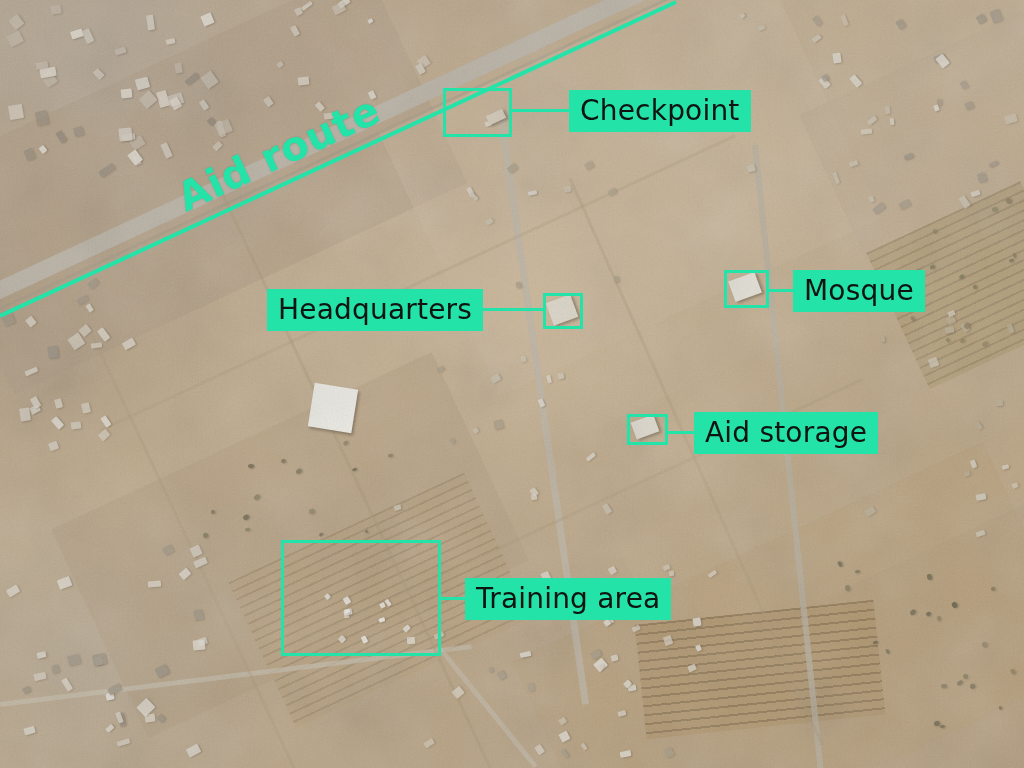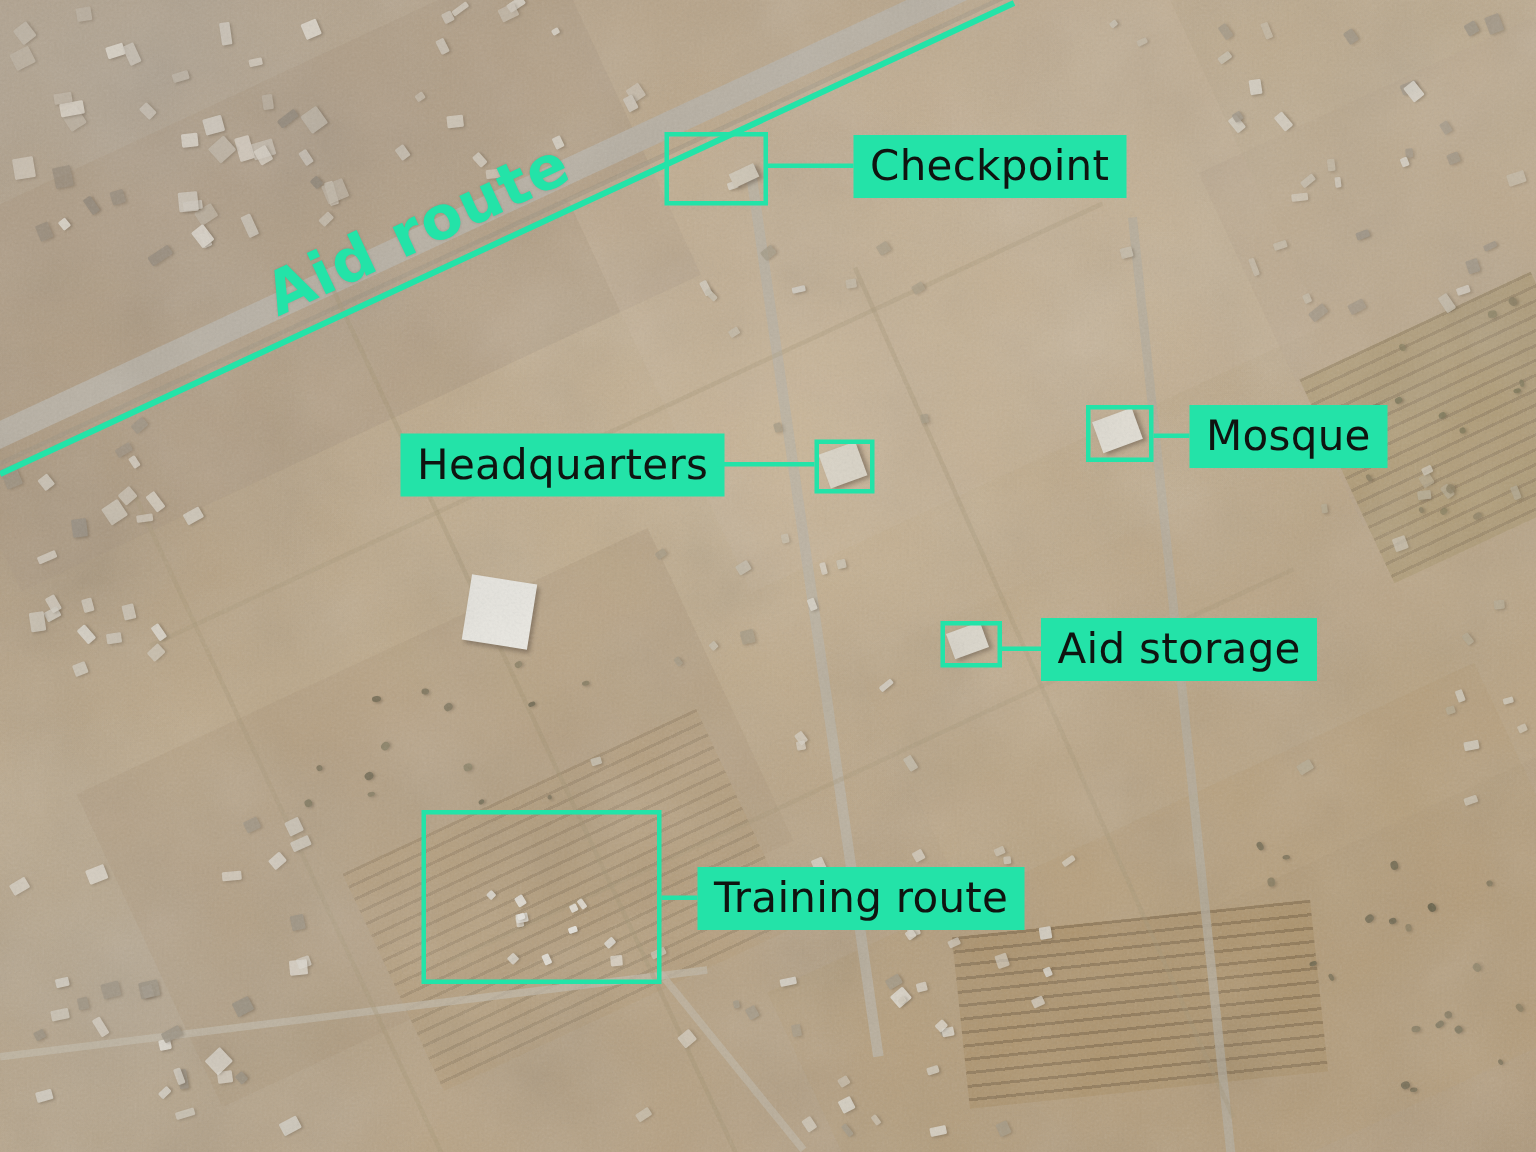--- a/index.html
+++ b/index.html
@@ -404,17 +404,17 @@
 
     <div>
       <div class="tbox" style="left:627px;top:414px;width:41px;height:31px"></div>
       <div class="conn" style="left:668px;top:431px;width:26px"></div>
       <div class="lbl" style="left:694px;top:412px">Aid storage</div>
     </div>
 
     <div>
       <div class="tbox" style="left:281px;top:540px;width:160px;height:116px"></div>
       <div class="conn" style="left:441px;top:597px;width:24px"></div>
-      <div class="lbl" style="left:465px;top:578px">Training route</div>
+      <div class="lbl" style="left:465px;top:578px">Training area</div>
     </div>
 
   </div>
 </div>
 
 </body></html>

